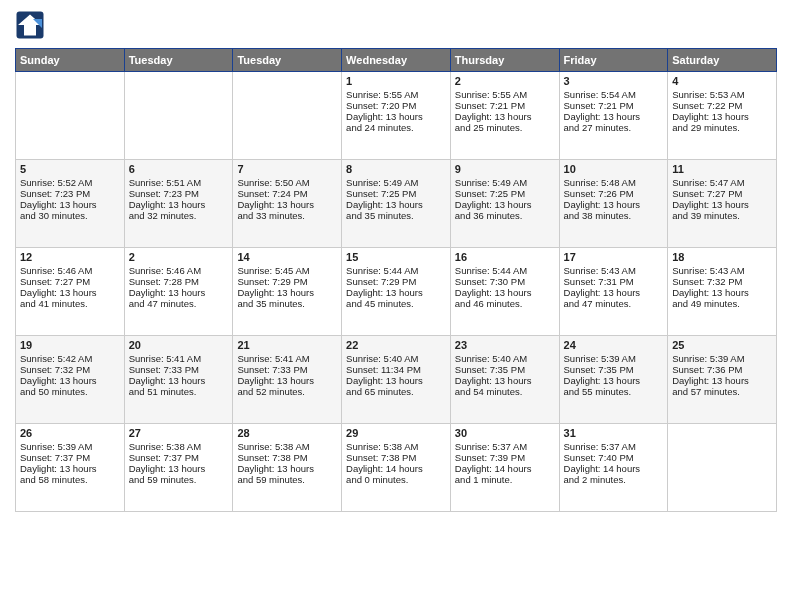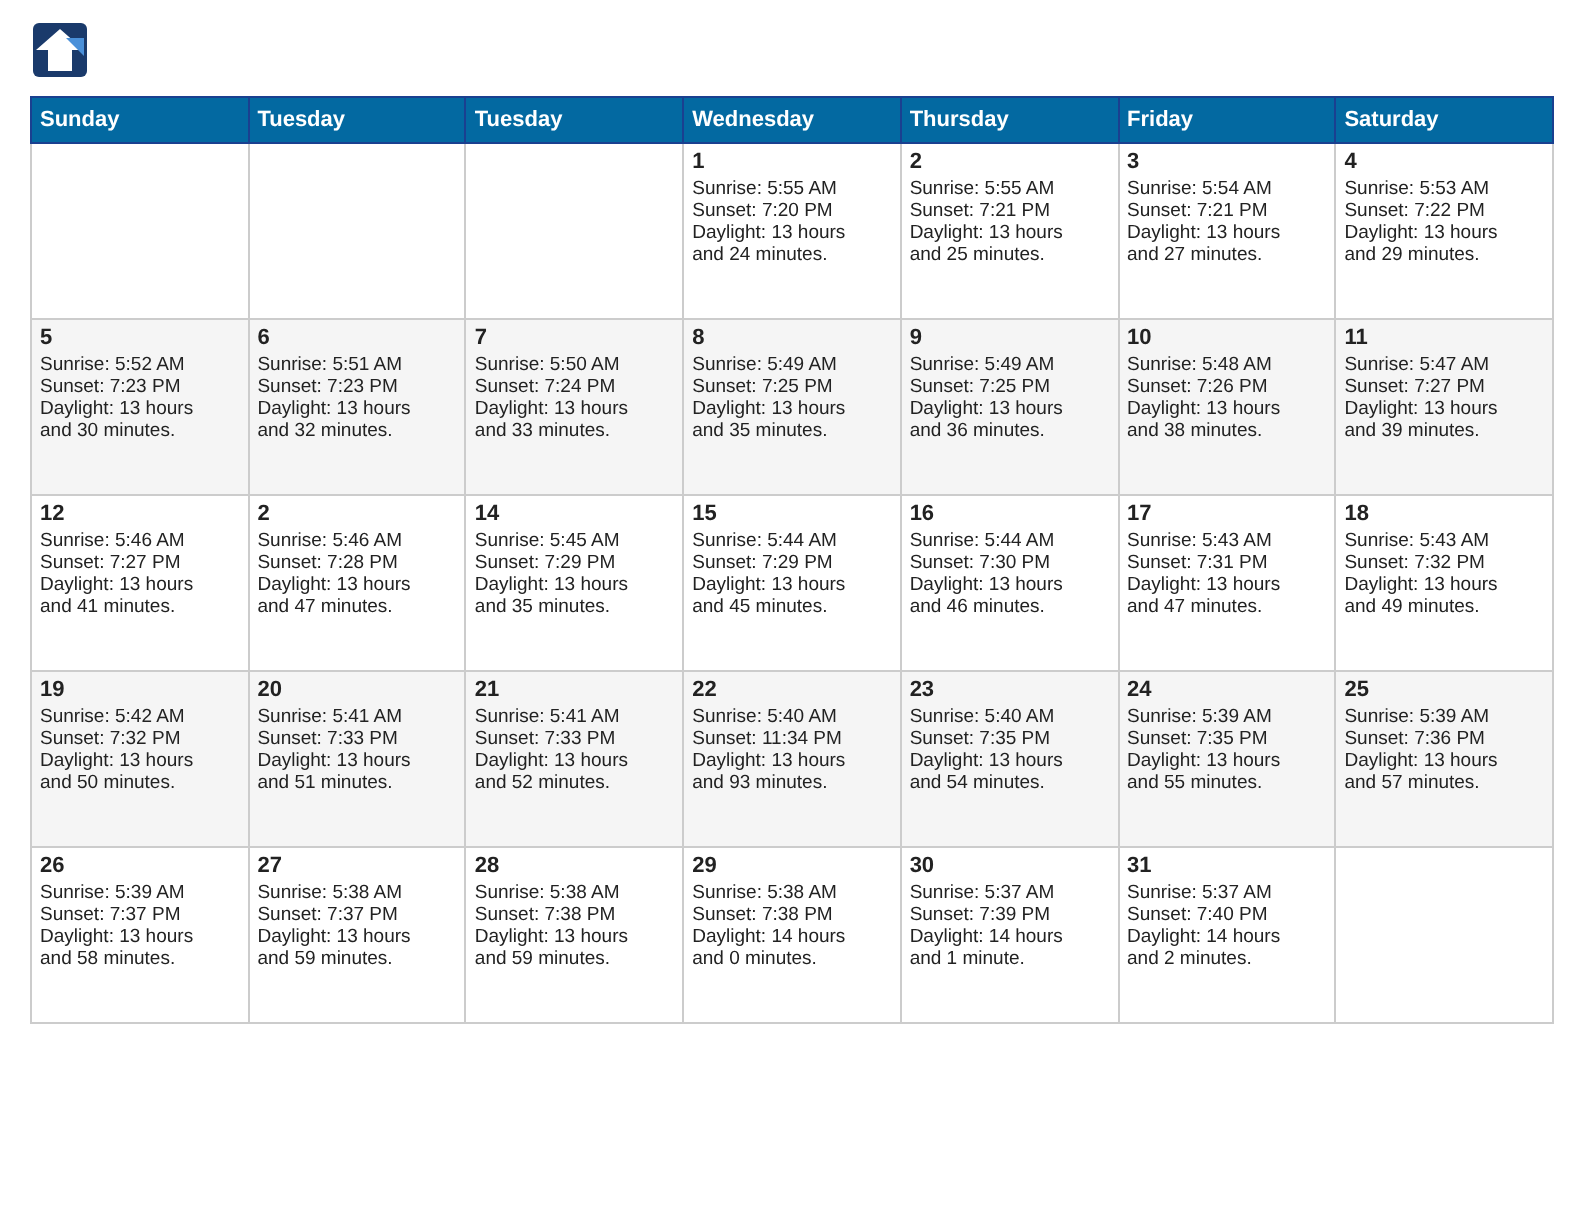--- a/index.html
+++ b/index.html
@@ -46,21 +46,21 @@
     .location {
       font-size: 15px;
       color: #444;
     }
     table {
       width: 100%;
       border-collapse: collapse;
       table-layout: fixed;
     }
     th {
-      background: #0369a1;
+      background: #737373;
       color: #fff;
       font-size: 11px;
       font-weight: bold;
       padding: 5px 4px;
       text-align: left;
       border: 1px solid #1a4090;
     }
     td {
       border: 1px solid #ccc;
       vertical-align: top;
@@ -272,21 +272,21 @@
             <div>Sunrise: 5:41 AM</div>
             <div>Sunset: 7:33 PM</div>
             <div>Daylight: 13 hours</div>
             <div>and 52 minutes.</div>
           </td>
           <td>
             <span class="day-num">22</span>
             <div>Sunrise: 5:40 AM</div>
             <div>Sunset: 11:34 PM</div>
             <div>Daylight: 13 hours</div>
-            <div>and 93 minutes.</div>
+            <div>and 65 minutes.</div>
           </td>
           <td>
             <span class="day-num">23</span>
             <div>Sunrise: 5:40 AM</div>
             <div>Sunset: 7:35 PM</div>
             <div>Daylight: 13 hours</div>
             <div>and 54 minutes.</div>
           </td>
           <td>
             <span class="day-num">24</span>

